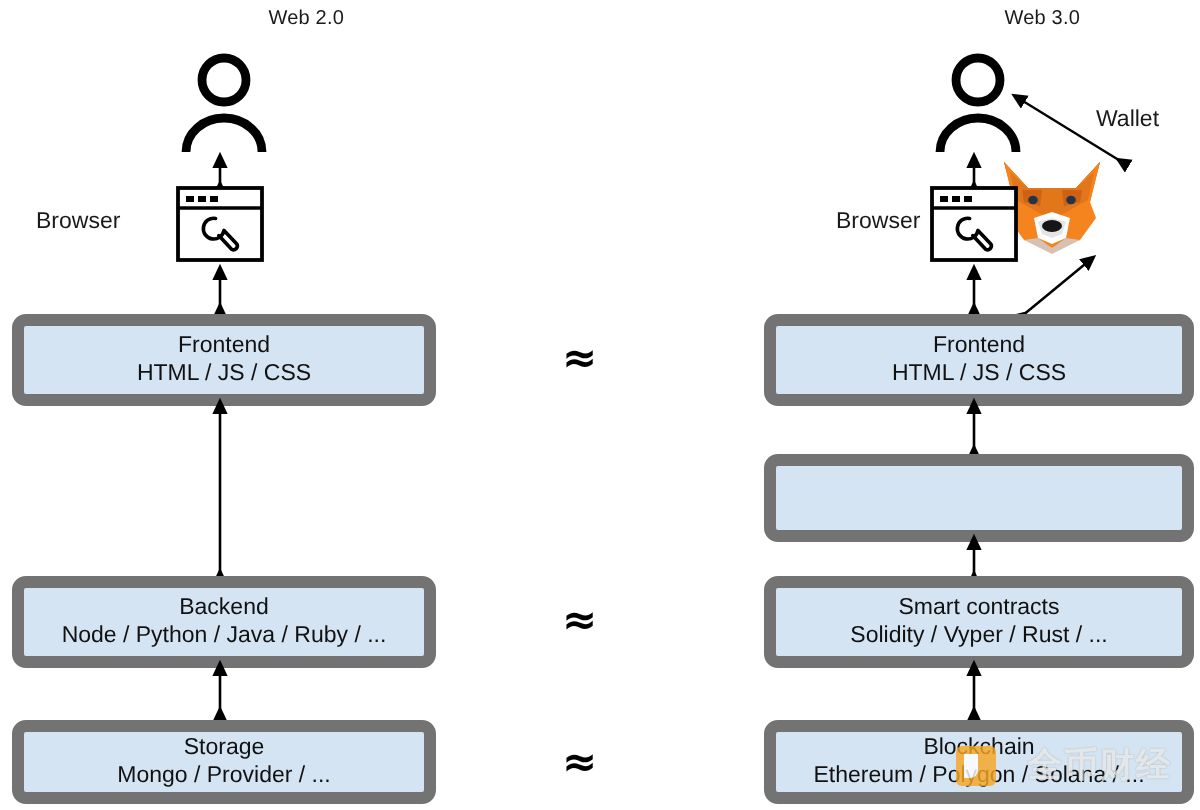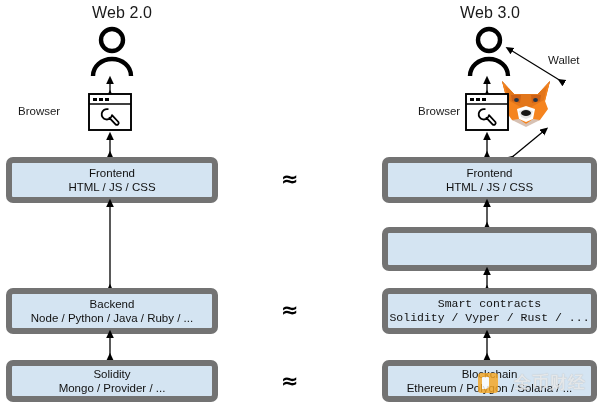--- a/index.html
+++ b/index.html
@@ -6,23 +6,23 @@
   body{
     width:600px;height:405px;
     background:#ffffff;
     font-family:"Liberation Sans","DejaVu Sans",sans-serif;
     overflow:hidden;
   }
   #stage{position:relative;width:600px;height:405px;}
 
   .col-title{
     position:absolute;
-    font-size:16px;
+    font-size:10px;
     color:#1a1a1a;
-    text-align:center;
+    text-align:right;
     white-space:nowrap;
     letter-spacing:.1px;
   }
 
   .side-label{
     position:absolute;
     font-size:11.5px;
     color:#1a1a1a;
     white-space:nowrap;
   }
@@ -144,21 +144,21 @@
     <div class="b-sub">Node / Python / Java / Ruby / ...</div>
   </div>
 
   <div class="icon-wrap" style="left:102px;top:332px;">
     <svg width="16" height="27" viewBox="0 0 16 27">
       <line x1="8" y1="25" x2="8" y2="2" stroke="#000" stroke-width="1.3" marker-end="url(#ah)" marker-start="url(#ah2)"></line>
     </svg>
   </div>
 
   <div class="box" style="left:6px;top:360px;width:212px;height:42px;">
-    <div class="b-title">Solidity</div>
+    <div class="b-title">Storage</div>
     <div class="b-sub">Mongo / Provider / ...</div>
   </div>
 
   <div class="approx" style="left:281px;top:169px;">≈</div>
   <div class="approx" style="left:281px;top:300px;">≈</div>
   <div class="approx" style="left:281px;top:371px;">≈</div>
 
   <div class="icon-wrap" style="left:465px;top:26px;">
     <svg width="48" height="50" viewBox="0 0 48 50" aria-hidden="true">
       <circle cx="24" cy="14" r="11" fill="none" stroke="#000" stroke-width="4.4"></circle>
@@ -246,21 +246,21 @@
 
   <div class="box" style="left:382px;top:227px;width:215px;height:44px;">
   </div>
 
   <div class="icon-wrap" style="left:479px;top:269px;">
     <svg width="16" height="22" viewBox="0 0 16 22">
       <line x1="8" y1="20" x2="8" y2="2" stroke="#000" stroke-width="1.3" marker-end="url(#ah)" marker-start="url(#ah2)"></line>
     </svg>
   </div>
 
-  <div class="box" style="left:382px;top:288px;width:215px;height:46px;font-family:Liberation Mono, monospace;">
+  <div class="box" style="left:382px;top:288px;width:215px;height:46px;">
     <div class="b-title">Smart contracts</div>
     <div class="b-sub">Solidity / Vyper / Rust / ...</div>
   </div>
 
   <div class="icon-wrap" style="left:479px;top:332px;">
     <svg width="16" height="27" viewBox="0 0 16 27">
       <line x1="8" y1="25" x2="8" y2="2" stroke="#000" stroke-width="1.3" marker-end="url(#ah)" marker-start="url(#ah2)"></line>
     </svg>
   </div>
 

